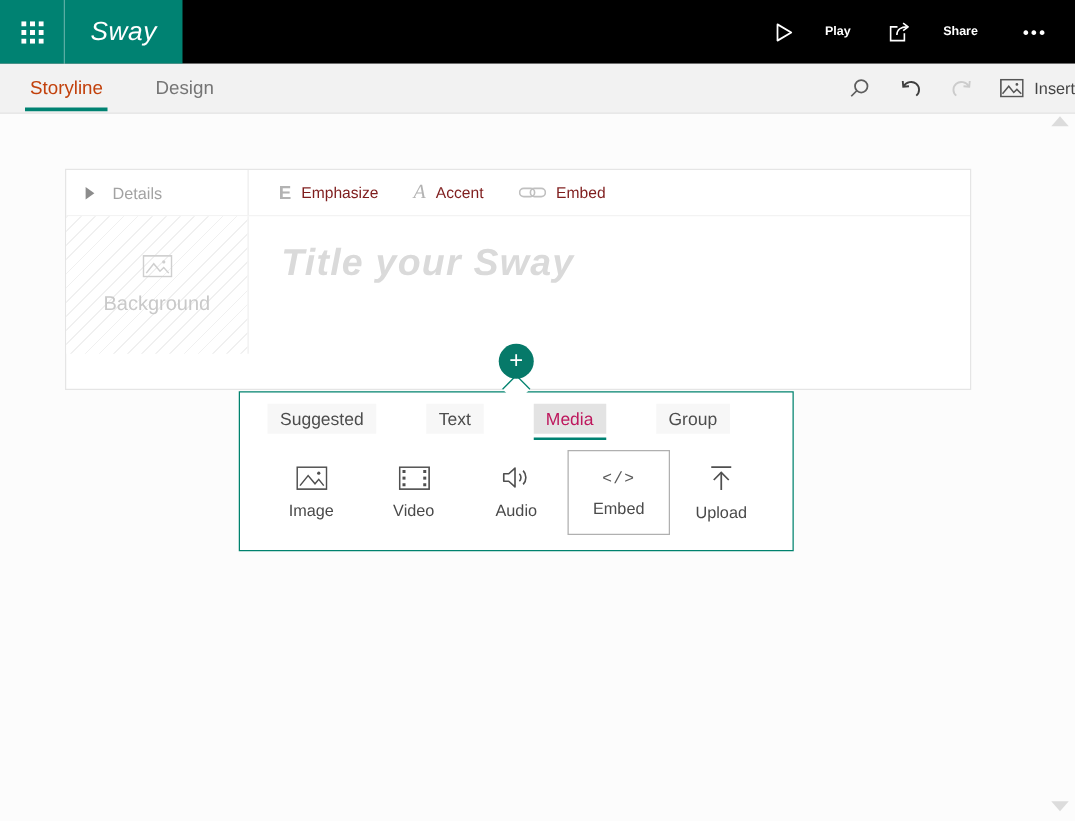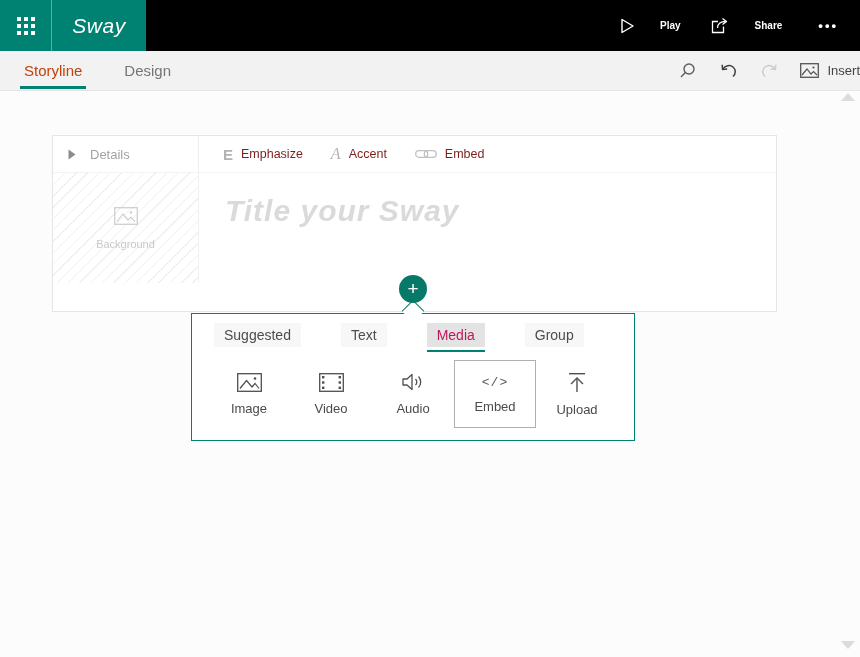--- a/index.html
+++ b/index.html
@@ -33,21 +33,21 @@
   .details-label { font-size:13px; color:#a3a3a3; }
   .format-bar { display:flex; align-items:center; padding-left:24px; gap:8px; }
   .fmt-group { display:flex; align-items:center; gap:8px; margin-right:20px; cursor:default; }
   .fmt-letter { font-size:15px; color:#b3b3b3; }
   .fmt-letter.bold { font-weight:700; }
   .fmt-letter.italic { font-style:italic; font-family:"Liberation Serif",serif; font-size:16px; }
   .fmt-label { font-size:12.5px; color:#7f1d1d; }
   .bg-tile { position:absolute; left:0; top:37px; width:146px; height:110px; border-right:1px solid #f0f0f0; cursor:pointer;
              background:repeating-linear-gradient(135deg,#f0f0f0 0,#f0f0f0 1px,#fff 1px,#fff 8px);
              display:flex; flex-direction:column; align-items:center; justify-content:center; gap:13px; }
-  .bg-label { font-size:11px; color:#c9c9c9; }
+  .bg-label { font-size:16px; color:#c9c9c9; }
   .title-ph { position:absolute; left:172px; top:58px; font-size:30px; font-style:italic; font-weight:700; color:#dadada; letter-spacing:1px; cursor:text; }
 
   
   .add-btn { position:absolute; left:399px; top:275px; width:28px; height:28px; border-radius:50%; background:#067969; color:#fff; display:flex; align-items:center; justify-content:center; font-size:19px; font-weight:400; z-index:5; cursor:pointer; }
   .notch { position:absolute; left:405px; top:303px; width:16px; height:16px; background:#fff; border-top:1px solid #00826e; border-left:1px solid #00826e; transform:rotate(45deg); z-index:4; }
 
   
   .popup { position:absolute; left:191px; top:313px; width:444px; height:128px; background:#fff; border:1px solid #00826e; z-index:3; }
   .popup-tabs { position:absolute; top:9px; left:22px; display:flex; gap:40px; }
   .popup-tab { position:relative; padding:4px 10px; font-size:14px; color:#4d4d4d; background:#f7f7f7; cursor:pointer; white-space:nowrap; }

